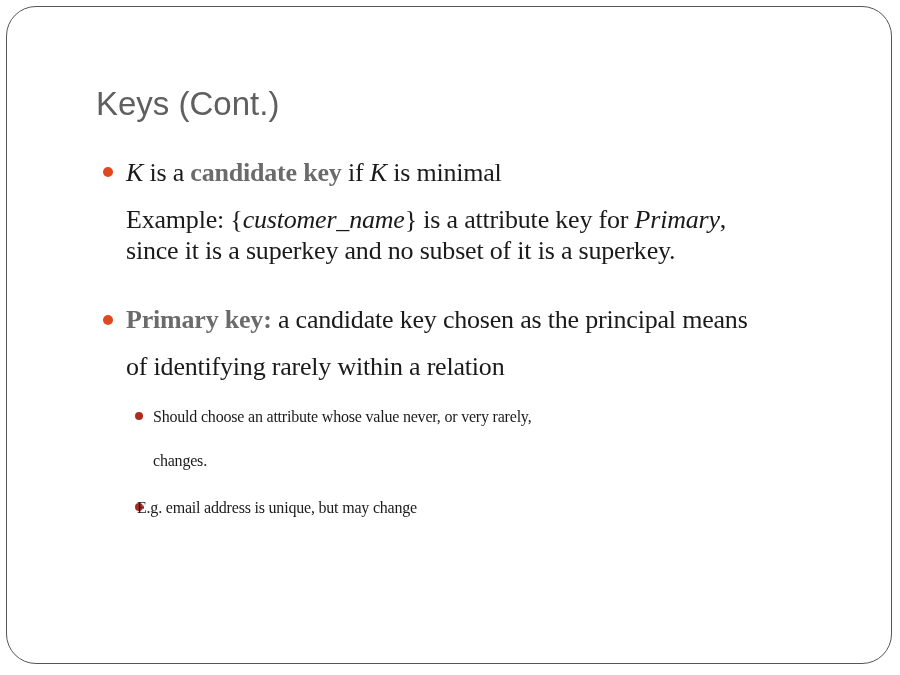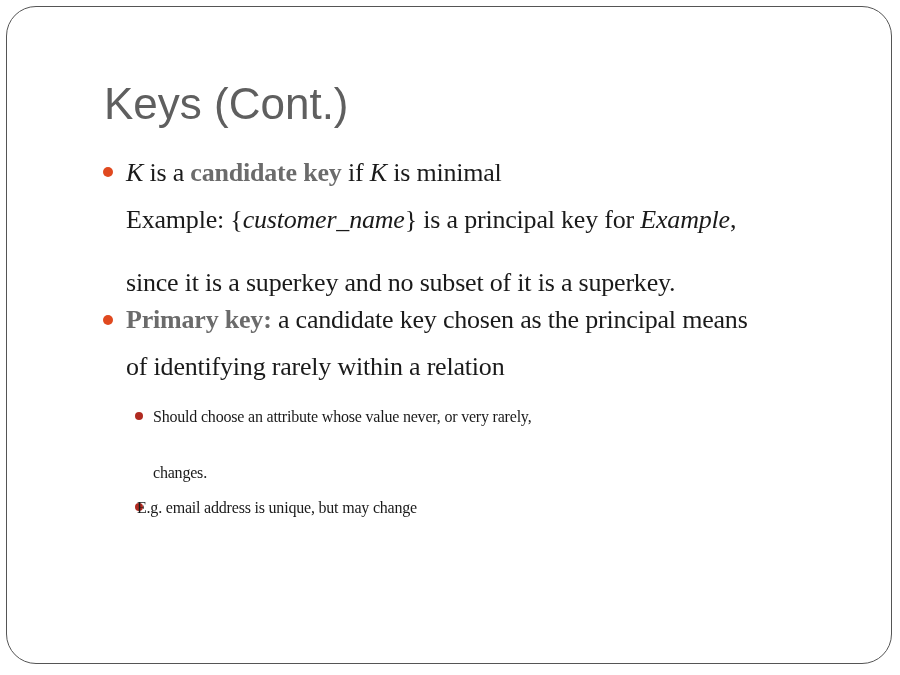--- a/index.html
+++ b/index.html
@@ -6,23 +6,23 @@
   body {
     width:900px; height:675px; background:#ffffff; position:relative; overflow:hidden;
     font-family: "Liberation Serif", "DejaVu Serif", serif;
   }
   .frame {
     position:absolute; left:6px; top:6px; width:886px; height:658px;
     border:1.3px solid #555555; border-radius:30px; box-sizing:border-box;
     background:#ffffff;
   }
   .title {
-    position:absolute; left:104px; top:78px;
+    position:absolute; left:96px; top:78px;
     font-family: "Liberation Sans", "DejaVu Sans", sans-serif;
-    font-size:44px; color:#5f5f5f; letter-spacing:0px; line-height:52px;
+    font-size:33px; color:#5f5f5f; letter-spacing:0px; line-height:52px;
     white-space:nowrap;
   }
   .line {
     position:absolute; font-size:26px; color:#1a1a1a; white-space:nowrap;
     line-height:30px; letter-spacing:-0.2px;
   }
   .em { color:#6b6b6b; font-weight:bold; }
   .it { font-style:italic; }
   .bullet1 {
     position:absolute; width:10px; height:10px; border-radius:50%;
@@ -39,28 +39,28 @@
 
 <div class="frame"></div>
 
 <div class="title">Keys (Cont.)</div>
 
 <div class="bullet1" style="left:103px; top:167px;"></div>
 <div class="line" style="left:126px; top:158px;">
   <span class="it">K</span><span> is a </span><span class="em">candidate key</span><span> if </span><span class="it">K</span><span> is minimal</span>
 </div>
 <div class="line" style="left:126px; top:205px;">
-  <span>Example:  {</span><span class="it">customer_name</span><span>} is a principal key for </span><span class="it">Example</span><span>,</span>
+  <span>Example:  {</span><span class="it">customer_name</span><span>} is a attribute key for </span><span class="it">Primary</span><span>,</span>
 </div>
-<div class="line" style="left:126px; top:268px;">since it is a superkey and no subset of it is a superkey.</div>
+<div class="line" style="left:126px; top:236px;">since it is a superkey and no subset of it is a superkey.</div>
 
 <div class="bullet1" style="left:103px; top:315px;"></div>
 <div class="line" style="left:126px; top:305px;text-align:right;">
   <span class="em">Primary key:</span><span> a candidate key chosen as the principal means</span>
 </div>
 <div class="line" style="left:126px; top:352px;">of identifying rarely within a relation</div>
 
 <div class="bullet2" style="left:135px; top:412px;"></div>
 <div class="line sub" style="left:153px; top:402px;">Should choose an attribute whose value never, or very rarely,</div>
-<div class="line sub" style="left:153px; top:458px;">changes.</div>
+<div class="line sub" style="left:153px; top:446px;">changes.</div>
 
 <div class="bullet2" style="left:135px; top:503px;"></div>
 <div class="line sub" style="left:137px; top:493px;">E.g. email address is unique, but may change</div>
 
 </body></html>

